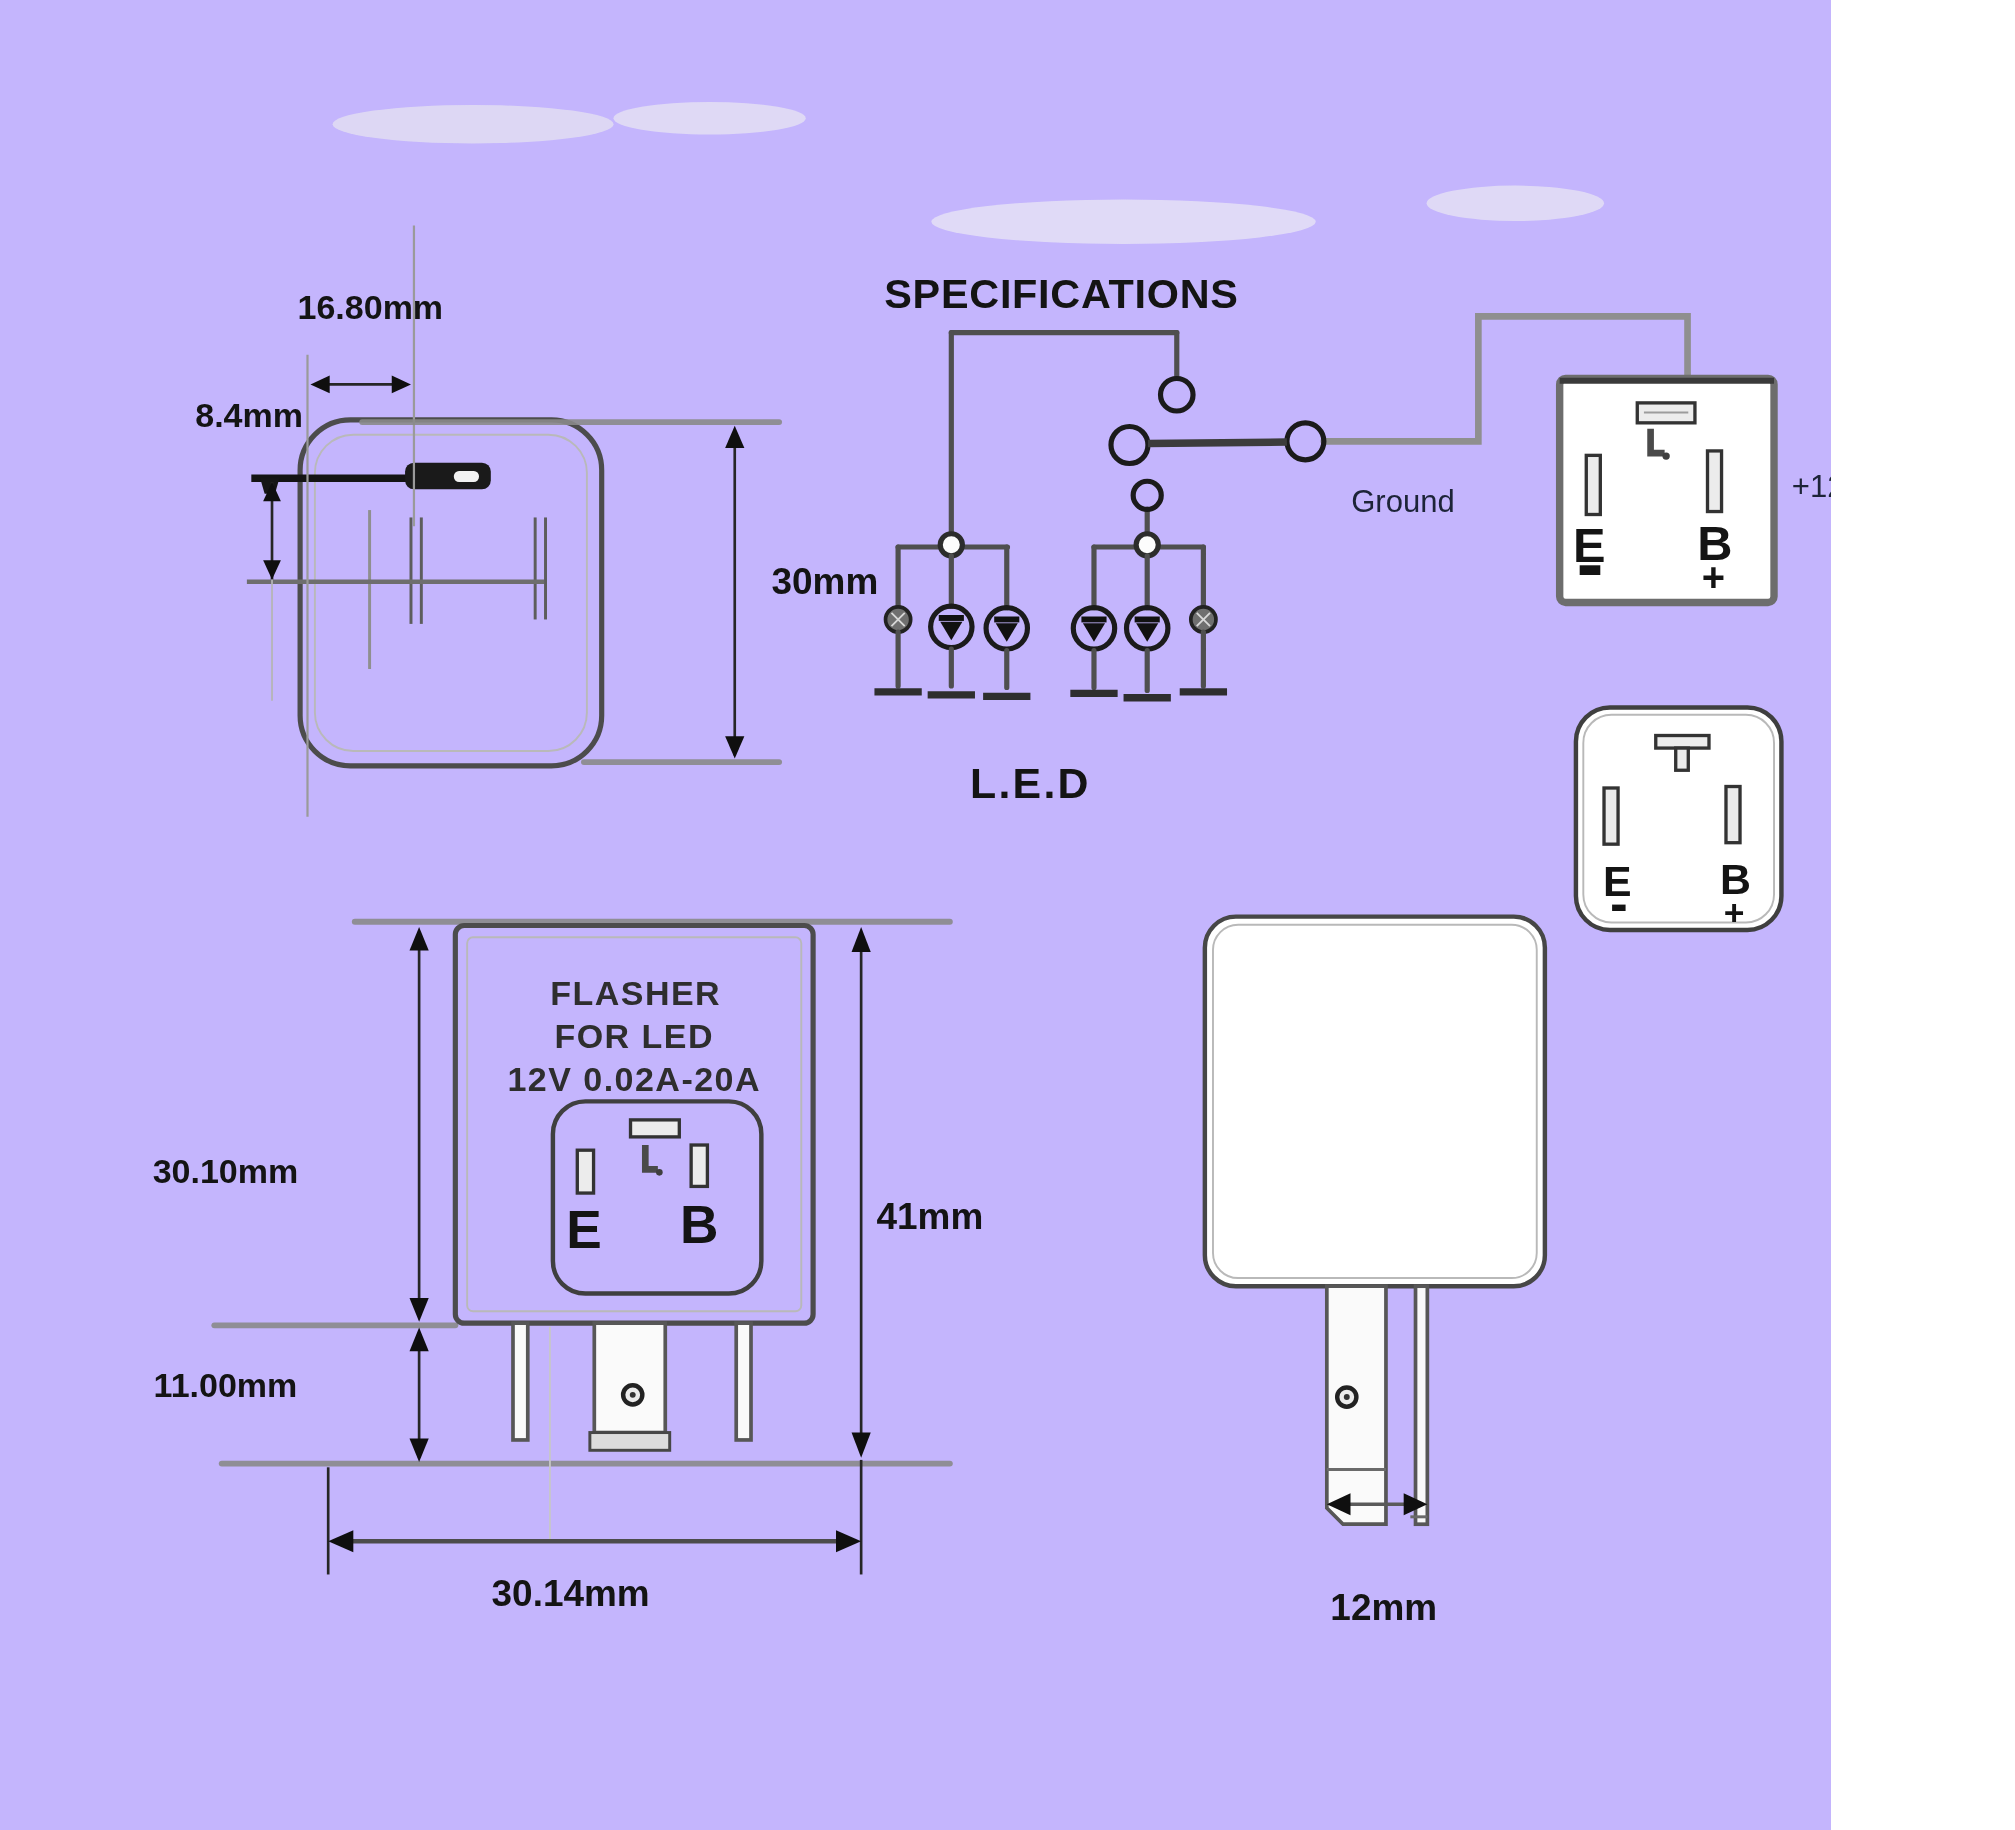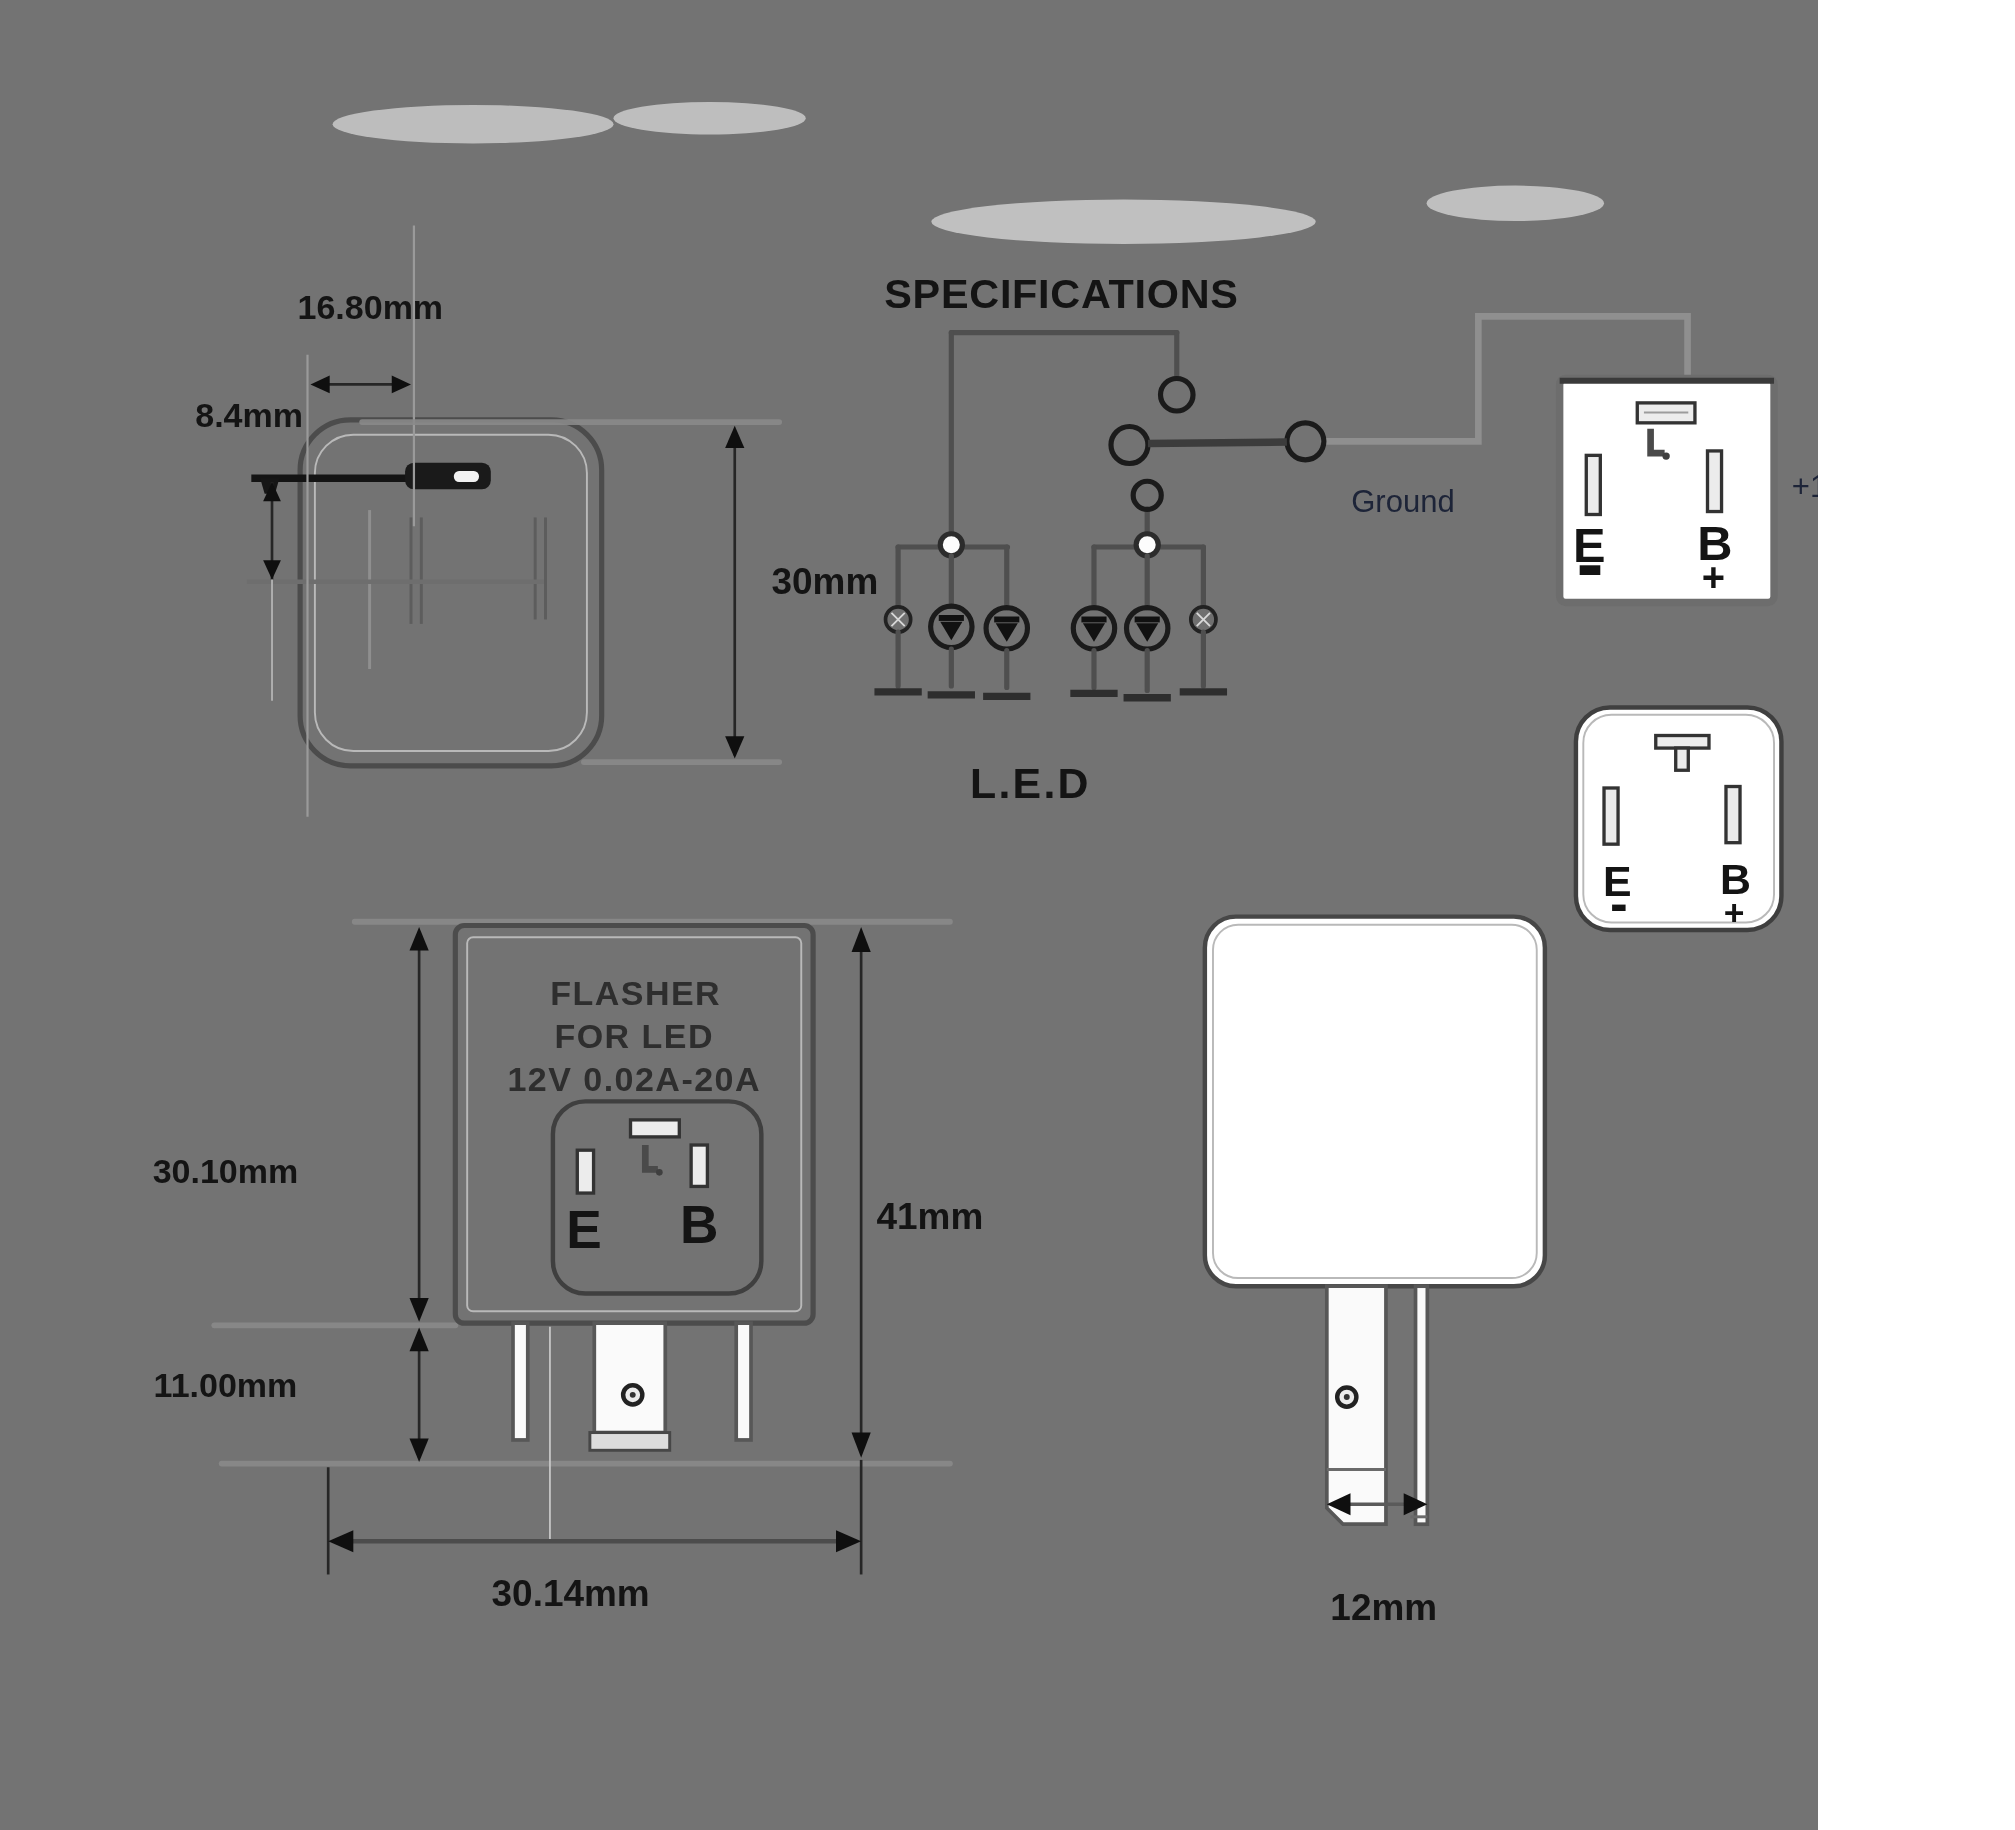--- a/index.html
+++ b/index.html
@@ -1,17 +1,17 @@
 <!DOCTYPE html>
 <html style="font-size:12px"><head>
 <meta charset="utf-8">
 <style>
   html,body{margin:0;padding:0;background:#ffffff;}
-  .page{position:relative;width:1818px;height:1831px;background:#737373;overflow:hidden;
-        font-family:"Liberation Sans",sans-serif;}
+  .page{position:relative;width:1818px;height:1831px;background:#c4b5fd;overflow:hidden;
+        font-family:"Liberation Sans",sans-serif;padding-left:13px;}
   svg{position:absolute;left:0;top:0;}
 
   
   .wire      {fill:none;stroke:#4f4f4f;stroke-width:7;stroke-linecap:round;}
   .wiregray  {fill:none;stroke:#8f8f8f;stroke-width:9;stroke-linecap:round;}
   .body-ln   {fill:none;stroke:#4c4c4c;stroke-width:7;}
   .body-ln2  {fill:none;stroke:#b9b9b9;stroke-width:2.6;}
   .ext       {fill:none;stroke:#8a8a8a;stroke-width:8;stroke-linecap:round;opacity:.9;}
   .thin      {fill:none;stroke:#9a9a9a;stroke-width:3;}
   .dimln     {fill:none;stroke:#262626;stroke-width:3.6;}

